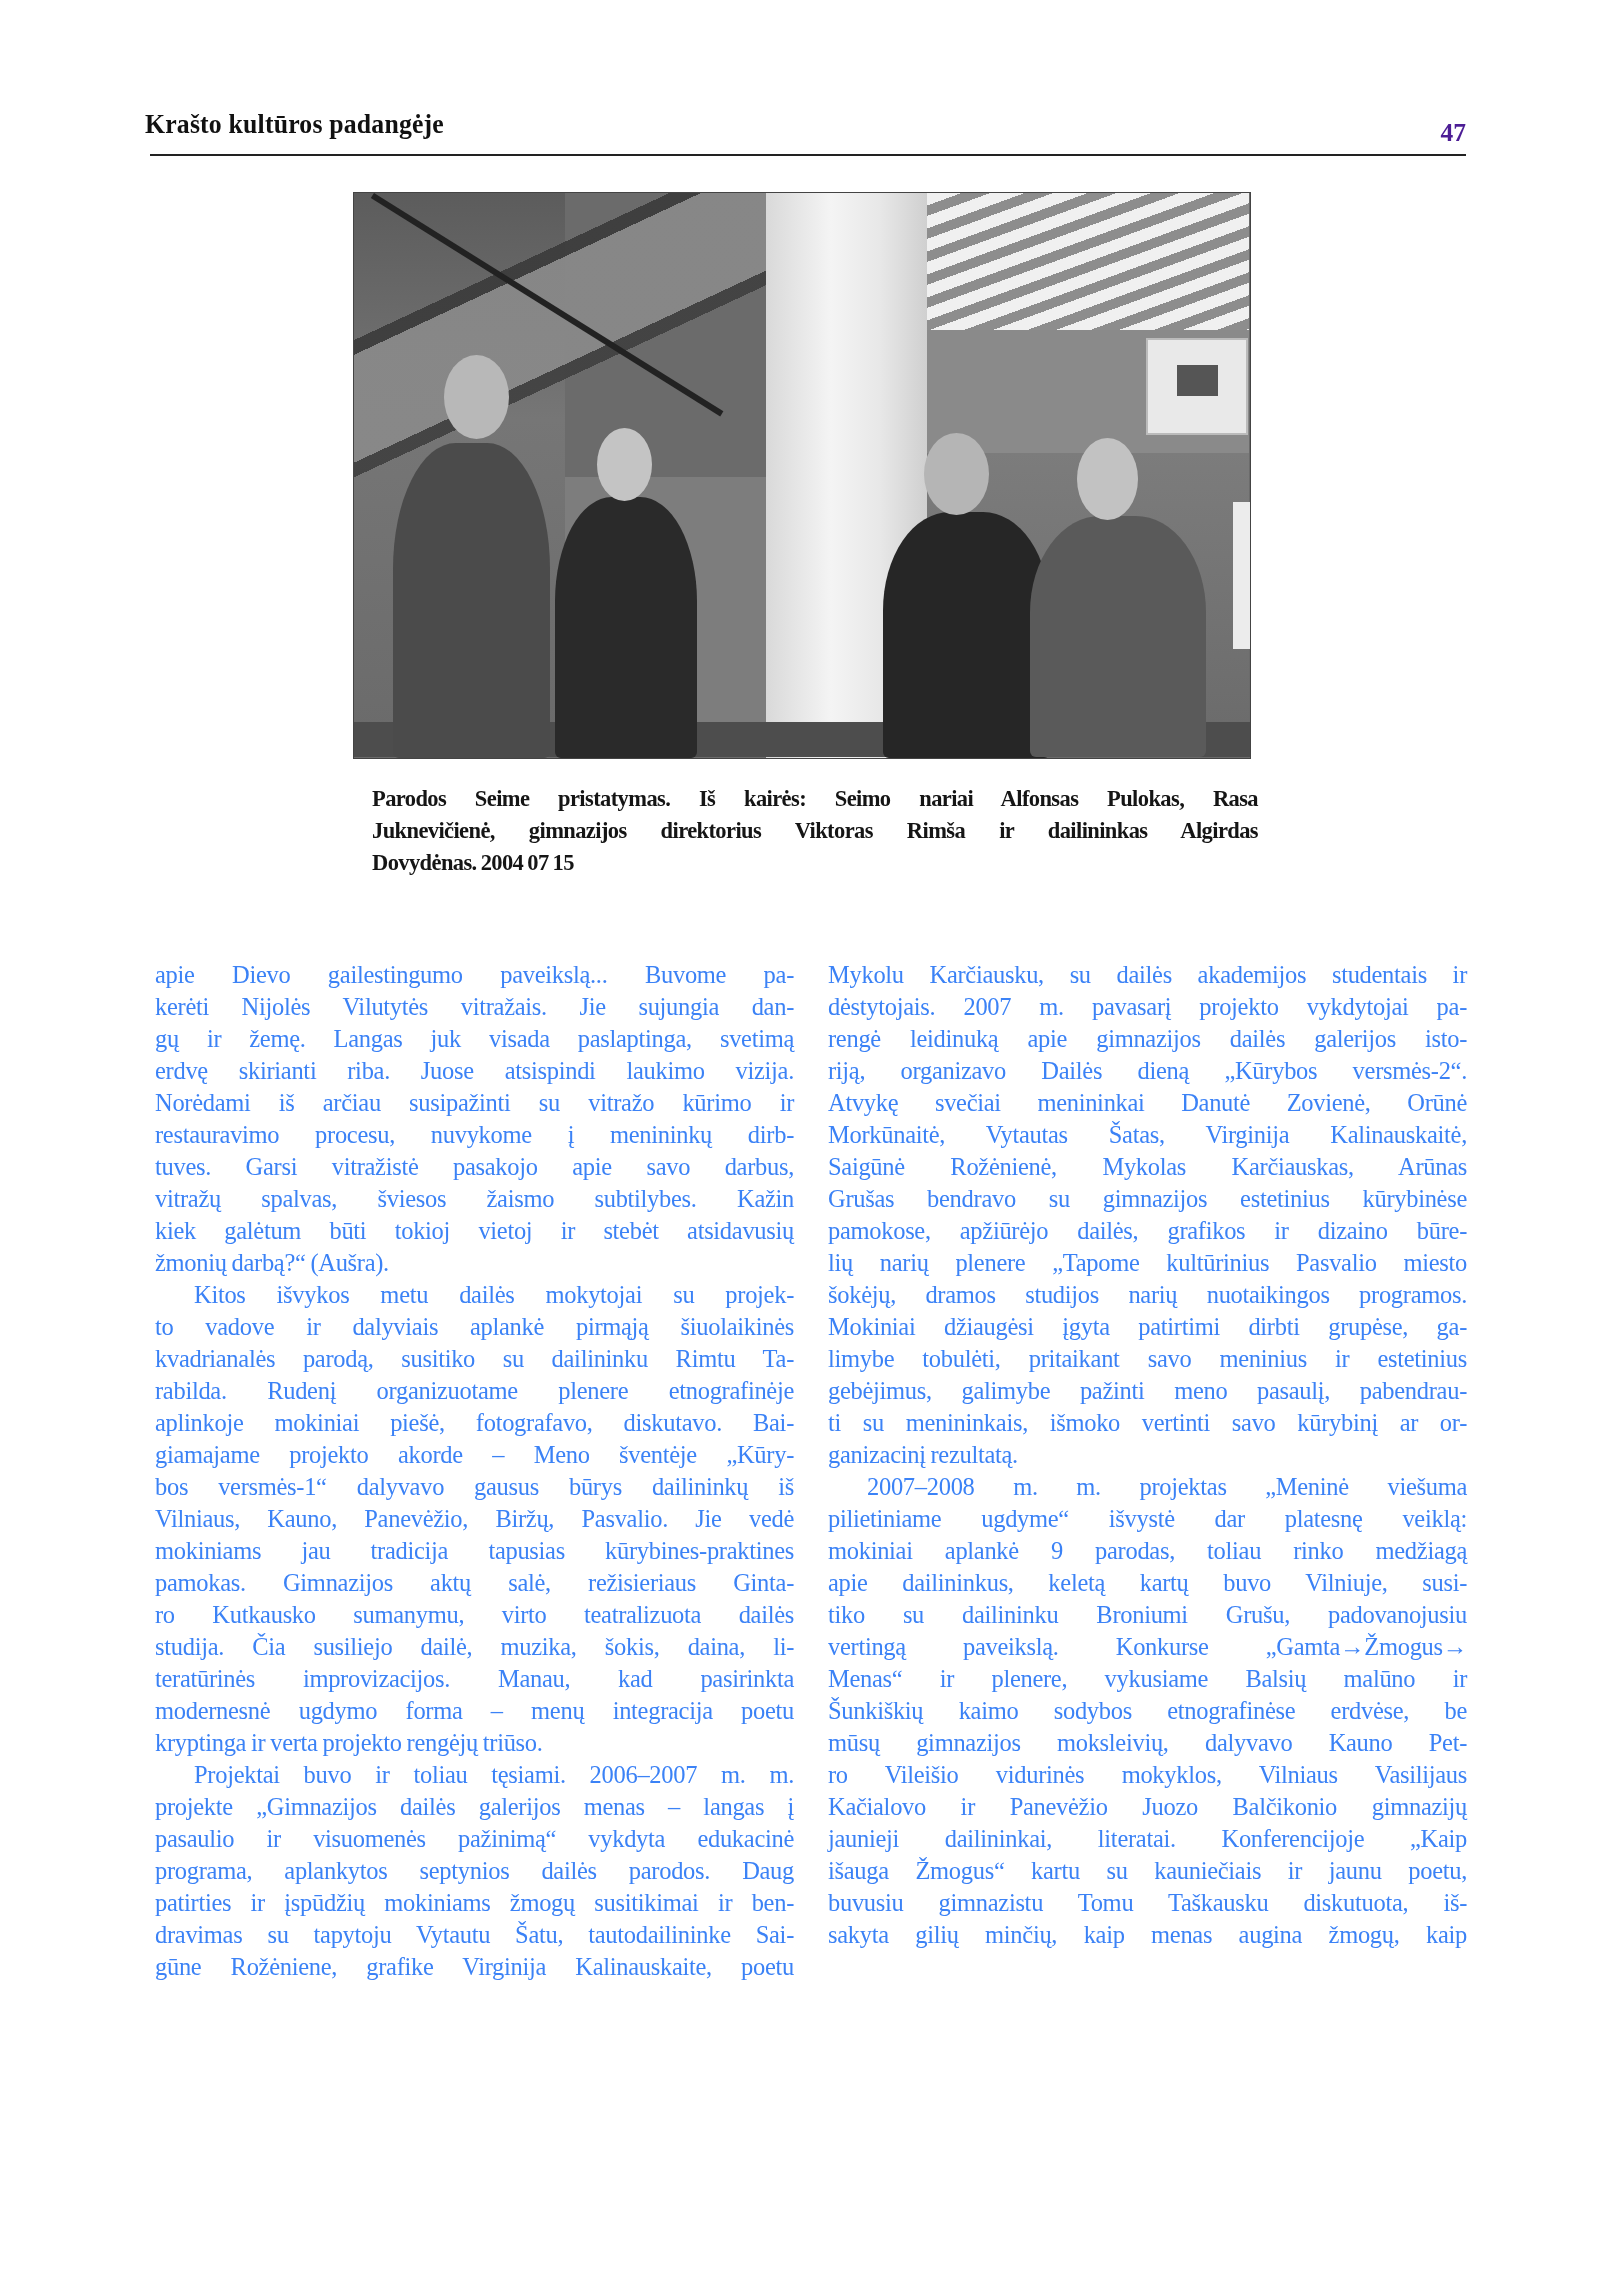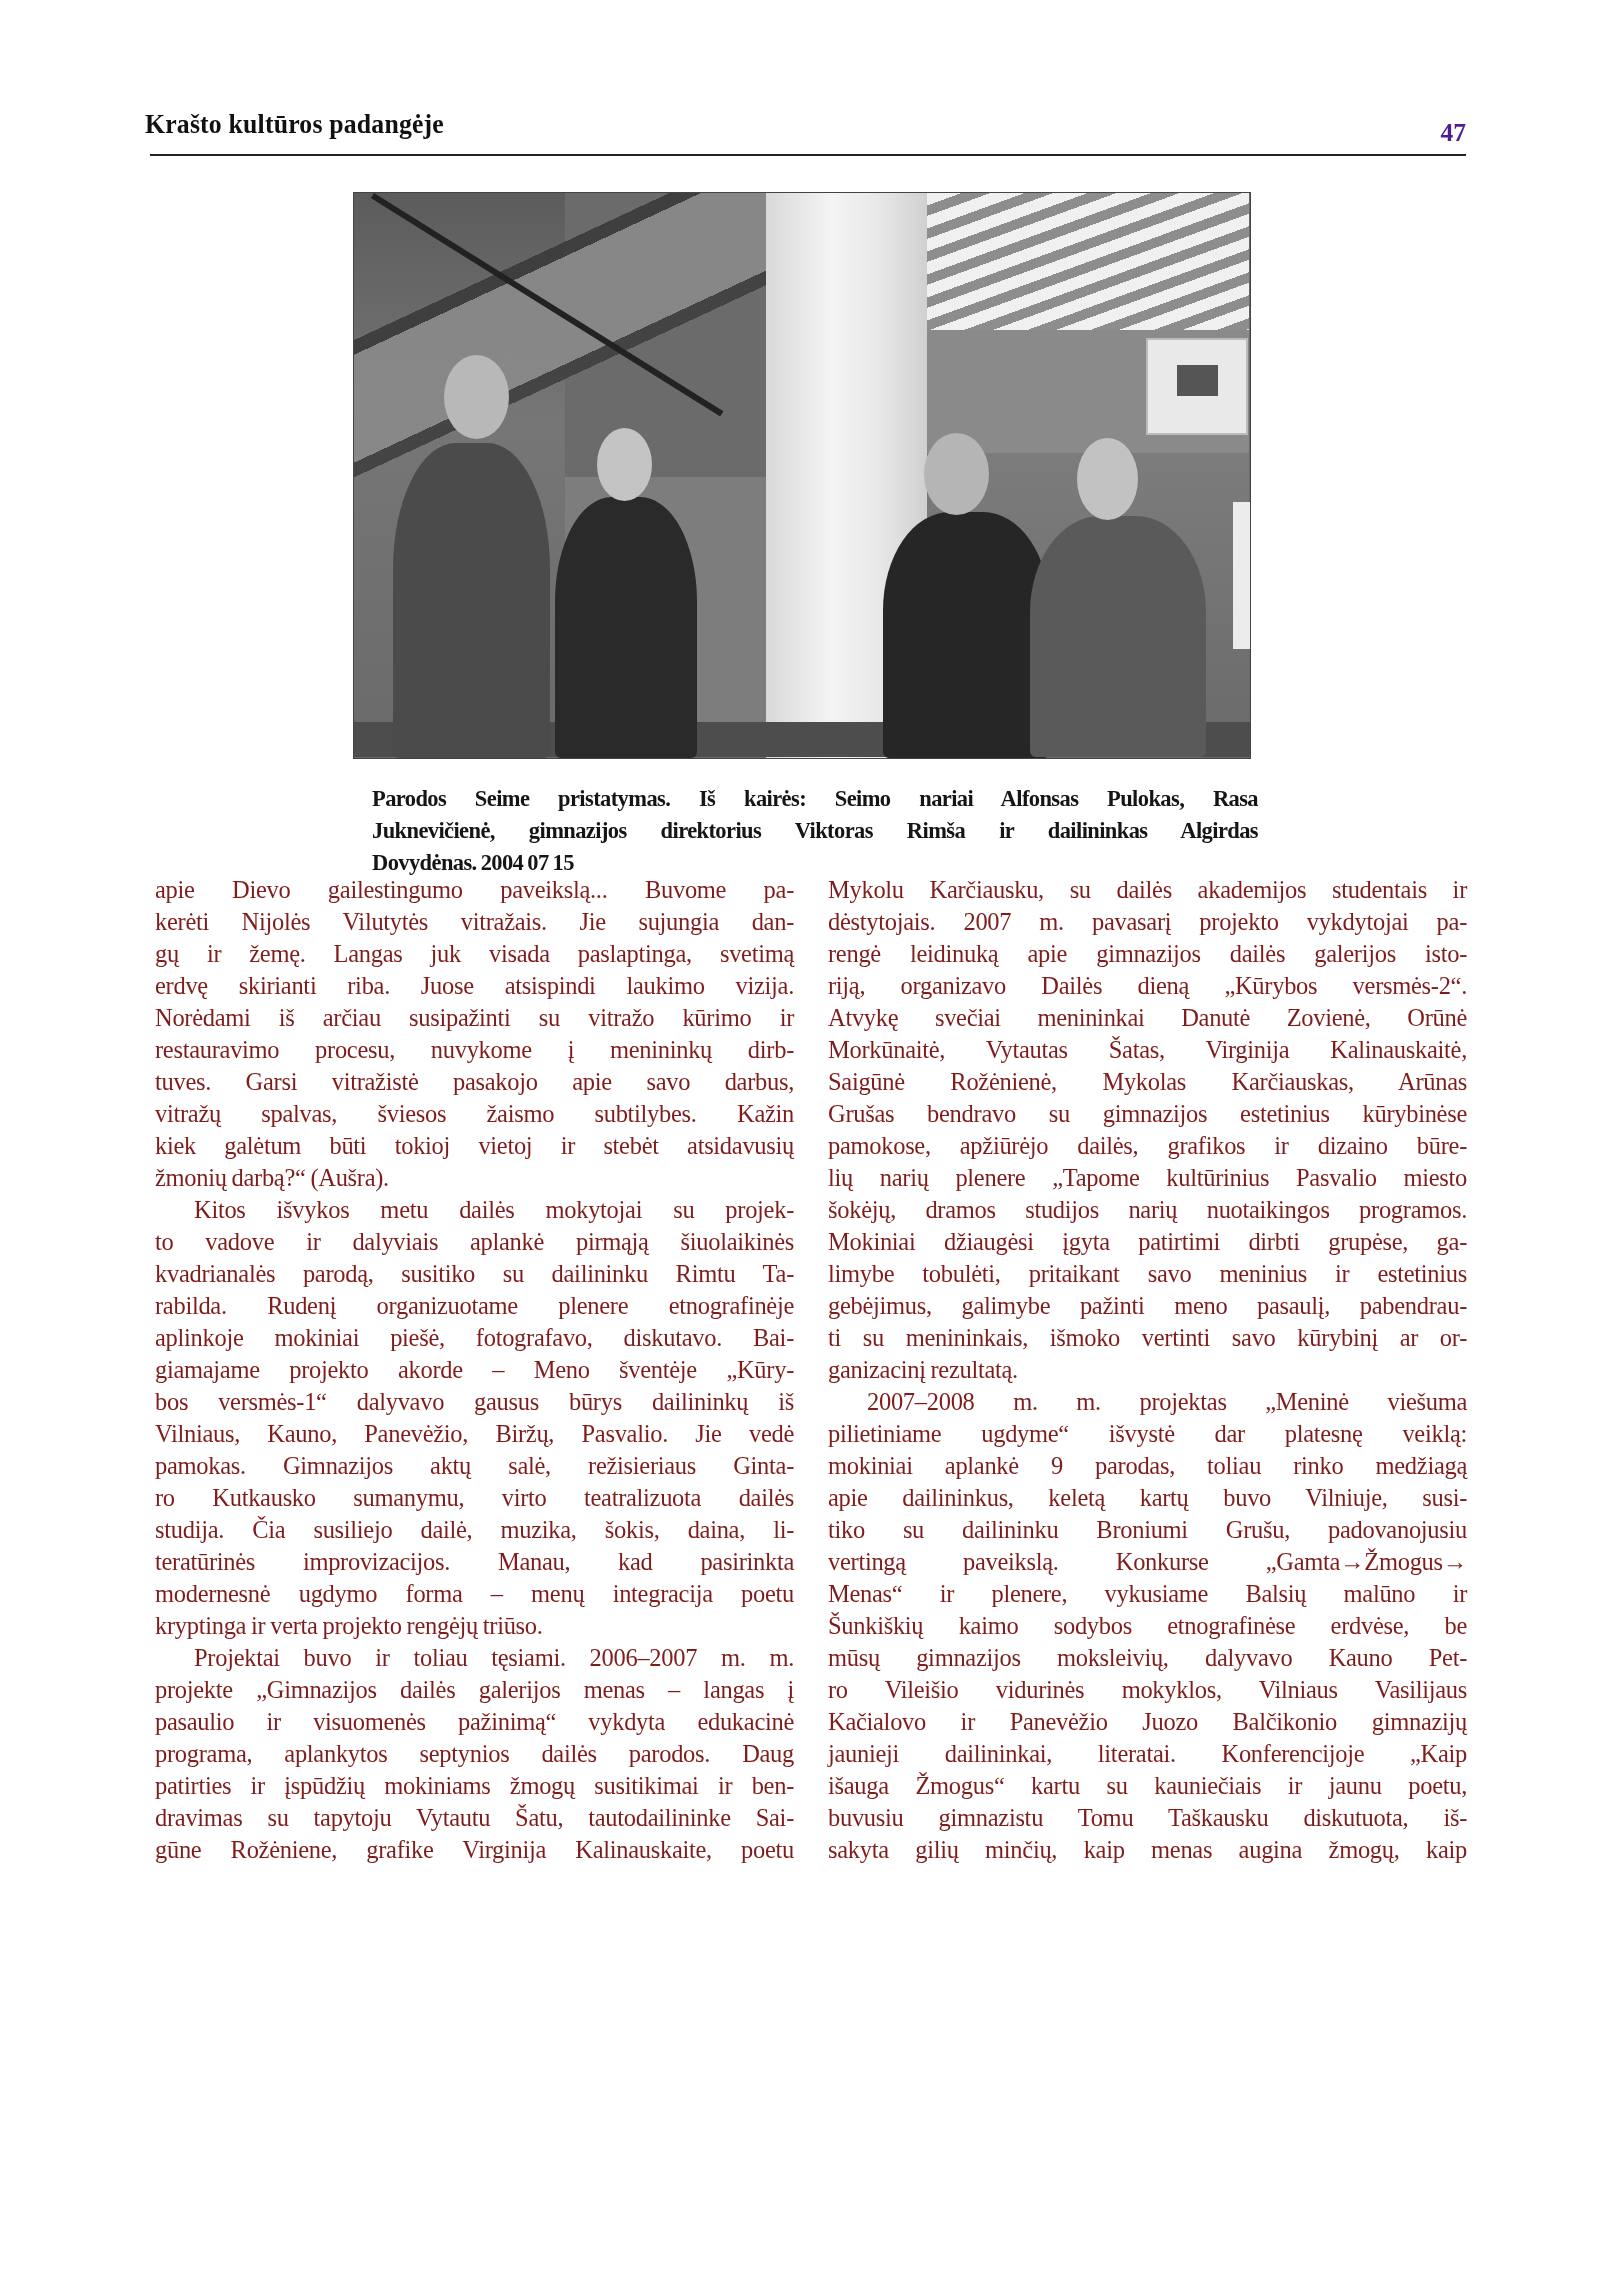--- a/index.html
+++ b/index.html
@@ -47,22 +47,22 @@
   .p3-body { left: 529px; top: 319px; width: 167px; height: 246px; background: #262626; }
   .p3-head { left: 570px; top: 240px; width: 65px; height: 82px; background: #b5b5b5; }
   .p4-body { left: 676px; top: 323px; width: 176px; height: 241px; background: #5a5a5a; }
   .p4-head { left: 723px; top: 245px; width: 61px; height: 82px; background: #c2c2c2; }
   .caption {
     position: absolute; left: 372px; top: 770px; width: 886px;
     font-family: "Liberation Serif", serif; font-weight: bold; font-size: 22.5px; line-height: 31px; color: #151515;
   }
   .caption .cline { display: block; white-space: nowrap; transform-origin: left top; }
   .col {
-    position: absolute; top: 874px; width: 639px;
-    font-family: "Liberation Serif", serif; font-size: 24.5px; line-height: 32px; color: #7f1d1d;
+    position: absolute; top: 959px; width: 639px;
+    font-family: "Liberation Serif", serif; font-size: 24.5px; line-height: 32px; color: #3b82f6;
   }
   .col-left { left: 155px; }
   .col-right { left: 828px; }
   .line { display: block; text-align: justify; text-align-last: justify; white-space: nowrap; height: 32px; overflow: visible; }
   .line.last { text-align-last: left; }
   .line.indent { padding-left: 39px; }
   .jtext { display: inline-block; width: 100%; text-align: justify; text-align-last: justify; white-space: normal; word-spacing: -1px; letter-spacing: -0.3px; }
   .line.last .jtext { text-align-last: left; }
   .caption .jtext { letter-spacing: -0.6px; word-spacing: -1px; margin-top: 13px; }
 </style>
@@ -114,20 +114,21 @@
       <span class="line"><span class="jtext">kiek galėtum būti tokioj vietoj ir stebėt atsidavusių</span></span>
       <span class="line last"><span class="jtext">žmonių darbą?“ (Aušra).</span></span>
       <span class="line indent"><span class="jtext">Kitos išvykos metu dailės mokytojai su projek-</span></span>
       <span class="line"><span class="jtext">to vadove ir dalyviais aplankė pirmąją šiuolaikinės</span></span>
       <span class="line"><span class="jtext">kvadrianalės parodą, susitiko su dailininku Rimtu Ta-</span></span>
       <span class="line"><span class="jtext">rabilda. Rudenį organizuotame plenere etnografinėje</span></span>
       <span class="line"><span class="jtext">aplinkoje mokiniai piešė, fotografavo, diskutavo. Bai-</span></span>
       <span class="line"><span class="jtext">giamajame  projekto akorde  – Meno šventėje  „Kūry-</span></span>
       <span class="line"><span class="jtext">bos versmės-1“ dalyvavo gausus būrys dailininkų iš</span></span>
       <span class="line"><span class="jtext">Vilniaus, Kauno, Panevėžio, Biržų, Pasvalio. Jie vedė</span></span>
+      <span class="line"><span class="jtext">mokiniams jau tradicija tapusias kūrybines-praktines</span></span>
       <span class="line"><span class="jtext">pamokas. Gimnazijos aktų salė, režisieriaus Ginta-</span></span>
       <span class="line"><span class="jtext">ro Kutkausko sumanymu, virto teatralizuota dailės</span></span>
       <span class="line"><span class="jtext">studija. Čia susiliejo dailė, muzika, šokis, daina, li-</span></span>
       <span class="line"><span class="jtext">teratūrinės improvizacijos. Manau, kad pasirinkta</span></span>
       <span class="line"><span class="jtext">modernesnė ugdymo forma – menų integracija poetu</span></span>
       <span class="line last"><span class="jtext">kryptinga ir verta projekto rengėjų triūso.</span></span>
       <span class="line indent"><span class="jtext">Projektai buvo ir toliau tęsiami. 2006–2007 m. m.</span></span>
       <span class="line"><span class="jtext">projekte „Gimnazijos dailės galerijos menas – langas į</span></span>
       <span class="line"><span class="jtext">pasaulio ir visuomenės pažinimą“ vykdyta edukacinė</span></span>
       <span class="line"><span class="jtext">programa, aplankytos septynios dailės parodos. Daug</span></span>

